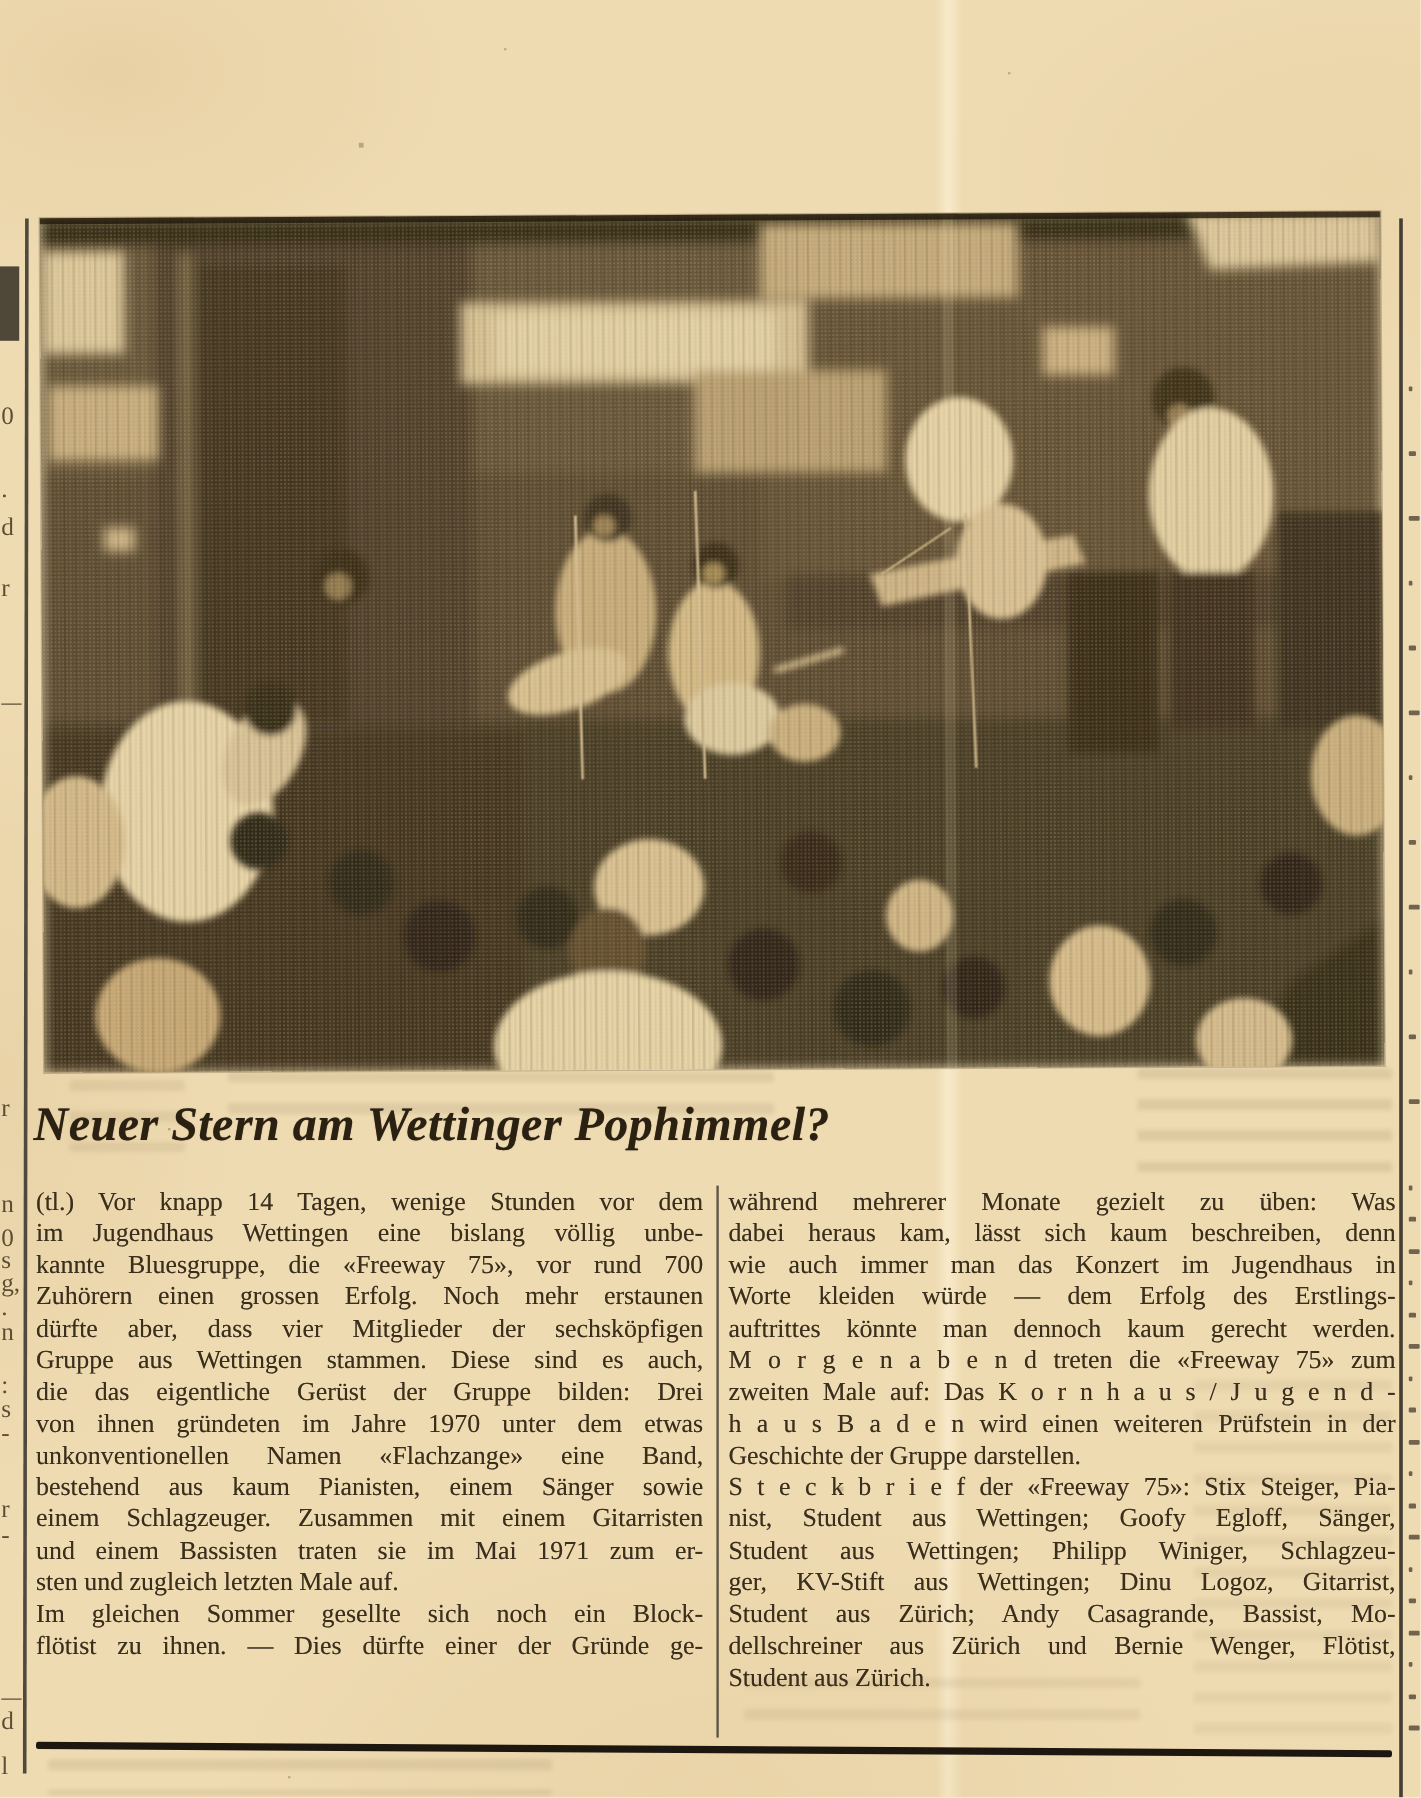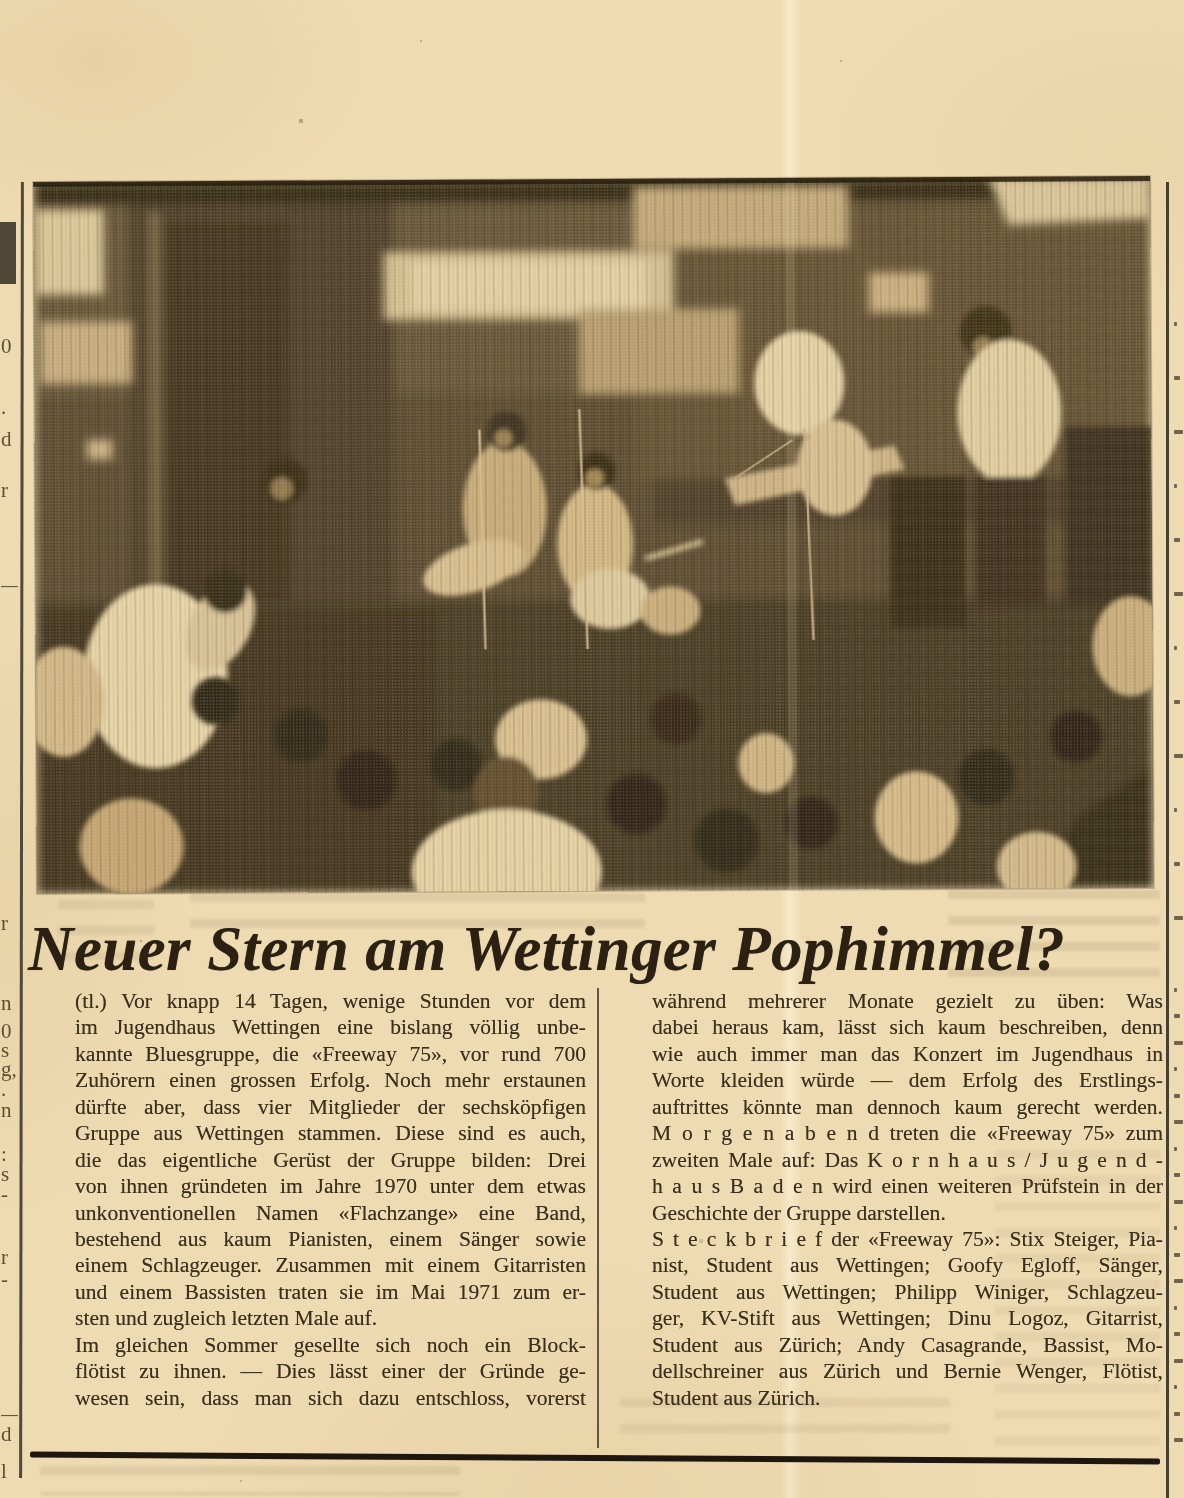--- a/index.html
+++ b/index.html
@@ -27,30 +27,30 @@
   .rule-v-left{position:absolute; left:20px; top:182px; width:3px; height:1296px; background:#3a352d; transform:rotate(.08deg); opacity:.88;}
   .rule-v-right{position:absolute; left:1166px; top:182px; width:3px; height:1316px; background:#332e26; opacity:.9;}
   .rule-v-divider{position:absolute; left:597px; top:988px; width:2px; height:460px; background:#464034; opacity:.85;}
   .rule-h-bottom{position:absolute; left:30px; top:1455px; width:1130px; height:6px; background:#1d1710; transform:rotate(.35deg); border-radius:2px;}
   
   .photo{position:absolute; left:35px; top:179px; width:1117px; height:712px; transform:rotate(-.3deg); box-shadow:0 0 0 1px rgba(60,48,26,.25);}
   .photo svg{display:block; width:100%; height:100%;}
   
   .headline{
     position:absolute; left:28px; top:916px; width:1130px;
-    font-style:italic; font-weight:bold; font-size:63px; line-height:1.05;
+    font-style:italic; font-weight:bold; font-size:40px; line-height:1.05;
     color:#2b2113; letter-spacing:.4px;
     text-shadow:0 0 .7px rgba(43,33,19,.55);
   }
   
   .col{position:absolute; top:988px; width:556px; font-size:21.6px; color:#3a2e1d;
        text-shadow:0 0 .45px rgba(58,46,29,.5);}
   .col-left{left:30px;}
   .col-right{left:607px;}
-  .line{height:26.45px; line-height:26.45px; white-space:nowrap; text-align:justify; text-align-last:justify; overflow:visible;margin-left:45px;}
+  .line{height:26.45px; line-height:26.45px; white-space:nowrap; text-align:justify; text-align-last:justify; overflow:visible;}
   .line.end{text-align-last:left;}
   
   .left-frags{position:absolute; left:0; top:0; width:18px; height:1498px; pointer-events:none;}
   .frag{position:absolute; left:1px; width:17px; overflow:hidden; font-size:21px; color:#43361f; opacity:.85; white-space:nowrap;}
   .left-block{position:absolute; left:0; top:222px; width:16px; height:62px; background:#332d22; opacity:.85;}
   .right-frags{position:absolute; left:1173px; top:0; width:11px; height:1498px; pointer-events:none;}
   .rmark{position:absolute; left:1px; height:4px; background:#473b2b; opacity:.75; border-radius:1px;}
   
   .ghost{position:absolute; filter:blur(1.6px); opacity:.5; pointer-events:none;
     background:repeating-linear-gradient(180deg, rgba(122,105,72,.30) 0 9px, rgba(122,105,72,0) 9px 26px);
@@ -209,22 +209,21 @@
       <div class="line">dürfte aber, dass vier Mitglieder der sechsköpfigen</div>
       <div class="line">Gruppe aus Wettingen stammen. Diese sind es auch,</div>
       <div class="line">die das eigentliche Gerüst der Gruppe bilden: Drei</div>
       <div class="line">von ihnen gründeten im Jahre 1970 unter dem etwas</div>
       <div class="line">unkonventionellen Namen «Flachzange» eine Band,</div>
       <div class="line">bestehend aus kaum Pianisten, einem Sänger sowie</div>
       <div class="line">einem Schlagzeuger. Zusammen mit einem Gitarristen</div>
       <div class="line">und einem Bassisten traten sie im Mai 1971 zum er-</div>
       <div class="line end">sten und zugleich letzten Male auf.</div>
       <div class="line">Im gleichen Sommer gesellte sich noch ein Block-</div>
-      <div class="line">flötist zu ihnen. — Dies lässt einer der Gründe ge-</div>
-      <div class="line">wesen sein, dass man sich dazu entschloss, vorerst</div>
+      <div class="line">flötist zu ihnen. — Dies dürfte einer der Gründe ge-</div>
     </div>
   <div class="col col-right">
       <div class="line">während mehrerer Monate gezielt zu üben: Was</div>
       <div class="line">dabei heraus kam, lässt sich kaum beschreiben, denn</div>
       <div class="line">wie auch immer man das Konzert im Jugendhaus in</div>
       <div class="line">Worte kleiden würde — dem Erfolg des Erstlings-</div>
       <div class="line">auftrittes könnte man dennoch kaum gerecht werden.</div>
       <div class="line">M o r g e n  a b e n d  treten die «Freeway 75» zum</div>
       <div class="line">zweiten Male auf: Das K o r n h a u s / J u g e n d -</div>
       <div class="line">h a u s  B a d e n  wird einen weiteren Prüfstein in der</div>

